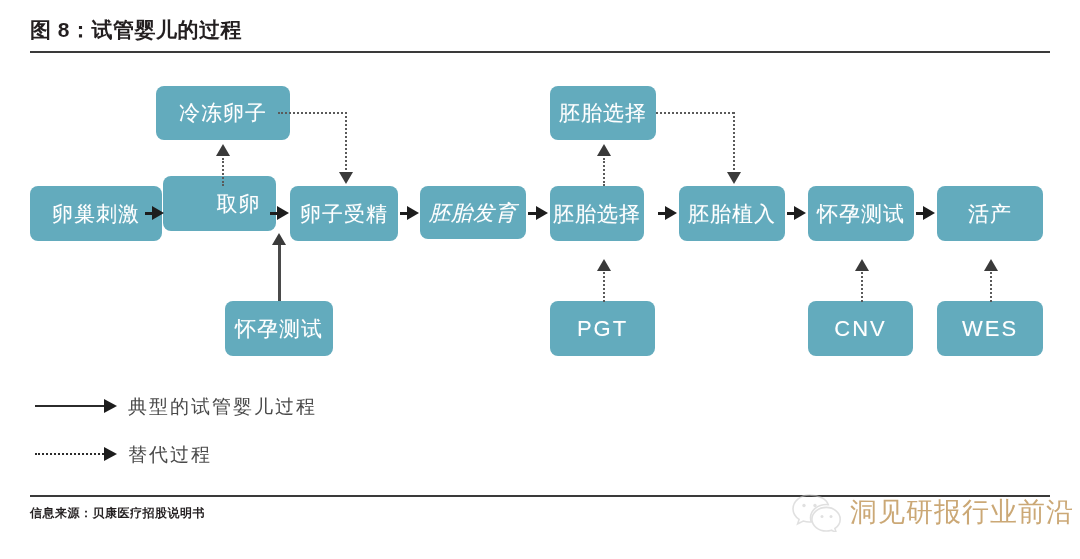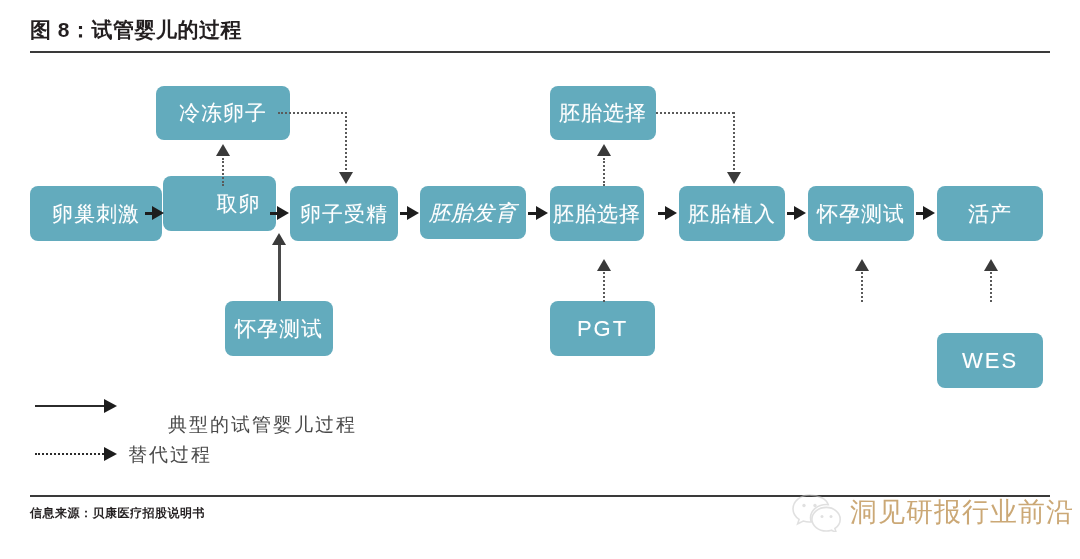--- a/index.html
+++ b/index.html
@@ -190,22 +190,23 @@
   <div class="node" style="left:679px; top:186px; width:106px; height:55px;">胚胎植入</div>
 
   <div class="node" style="left:808px; top:186px; width:106px; height:55px;">怀孕测试</div>
 
   <div class="node" style="left:937px; top:186px; width:106px; height:55px;">活产</div>
 
   <div class="node" style="left:225px; top:301px; width:108px; height:55px;">怀孕测试</div>
 
   <div class="node latin" style="left:550px; top:301px; width:105px; height:55px;">PGT</div>
 
-
-  <div class="node latin" style="left:937px; top:301px; width:106px; height:55px;margin-top:32px;">WES</div>
+  <div class="node latin" style="left:808px; top:301px; width:105px; height:55px;">CNV</div>
+
+  <div class="node latin" style="left:937px; top:301px; width:106px; height:55px;">WES</div>
 
   <div class="conn h-solid" style="left:145px; top:212px; width:9px;"></div>
   <div class="conn arrow-r" style="left:152px; top:206px;"></div>
 
   <div class="conn h-solid" style="left:270px; top:212px; width:10px;"></div>
   <div class="conn arrow-r" style="left:277px; top:206px;"></div>
 
   <div class="conn h-solid" style="left:400px; top:212px; width:9px;"></div>
   <div class="conn arrow-r" style="left:407px; top:206px;"></div>
 
@@ -242,21 +243,21 @@
   <div class="conn arrow-u" style="left:597px; top:259px;"></div>
 
   <div class="conn v-dot" style="left:861px; top:272px; height:30px;"></div>
   <div class="conn arrow-u" style="left:855px; top:259px;"></div>
 
   <div class="conn v-dot" style="left:990px; top:272px; height:30px;"></div>
   <div class="conn arrow-u" style="left:984px; top:259px;"></div>
 
   <div class="legend-line-solid" style="left:35px; top:405px; width:73px;"></div>
   <div class="legend-arrow" style="left:104px; top:399px;"></div>
-  <div class="legend-label" style="left:128px; top:412px;margin-left:40px;">典型的试管婴儿过程</div>
+  <div class="legend-label" style="left:128px; top:394px;">典型的试管婴儿过程</div>
 
   <div class="legend-line-dot" style="left:35px; top:453px; width:73px;"></div>
   <div class="legend-arrow" style="left:104px; top:447px;"></div>
   <div class="legend-label" style="left:128px; top:442px;">替代过程</div>
 
   <div class="rule-bottom"></div>
   <div class="source-note">信息来源：贝康医疗招股说明书</div>
 
   <div class="watermark">
     <span>

